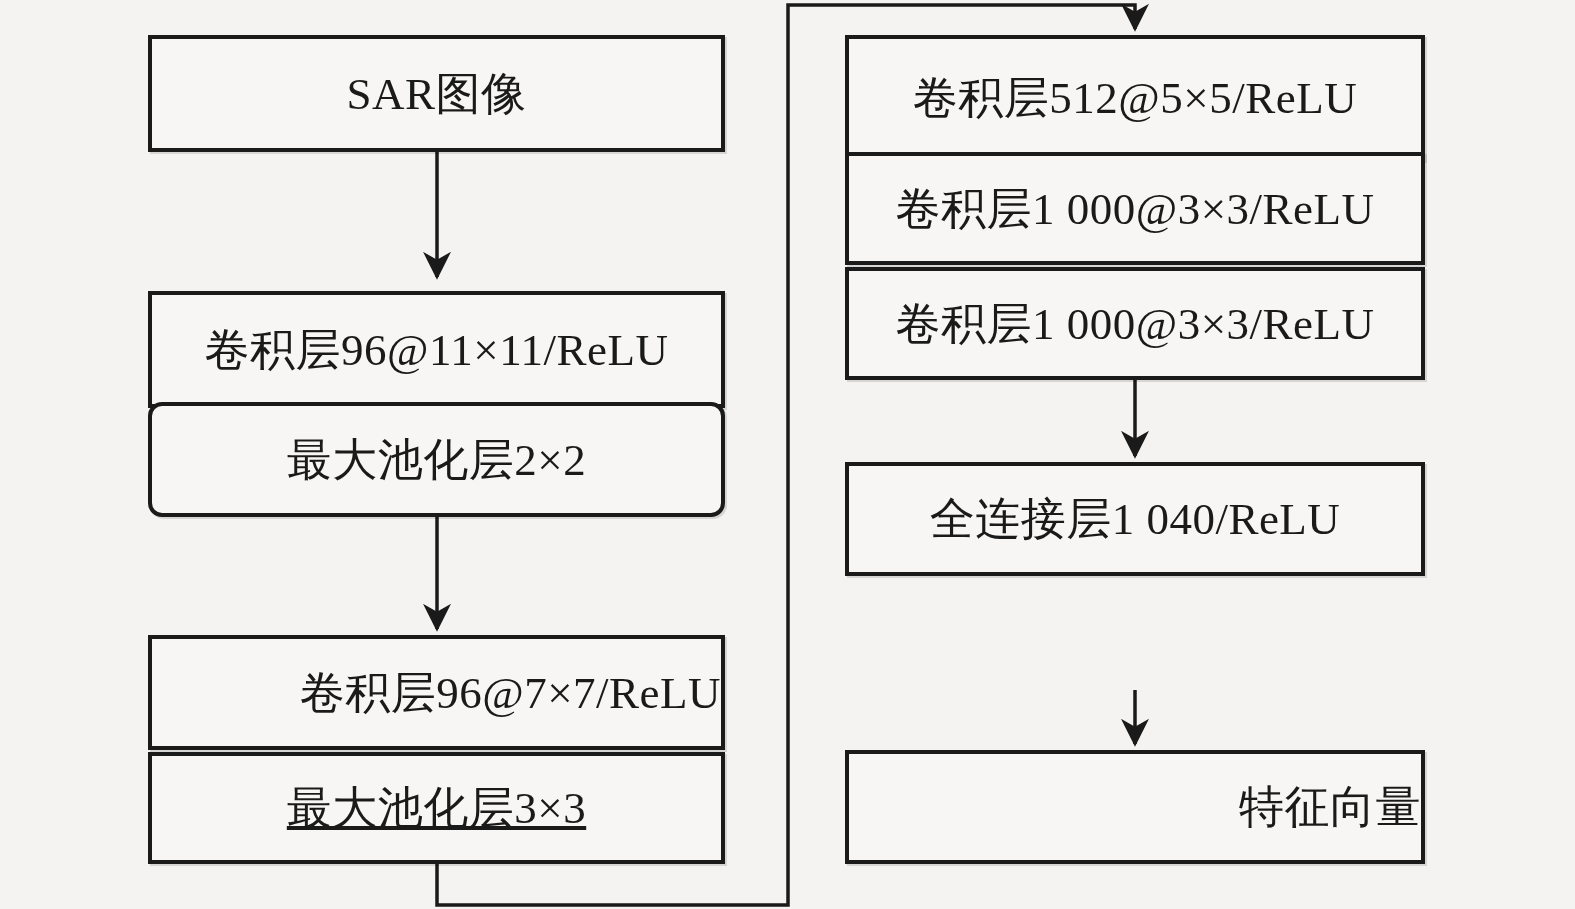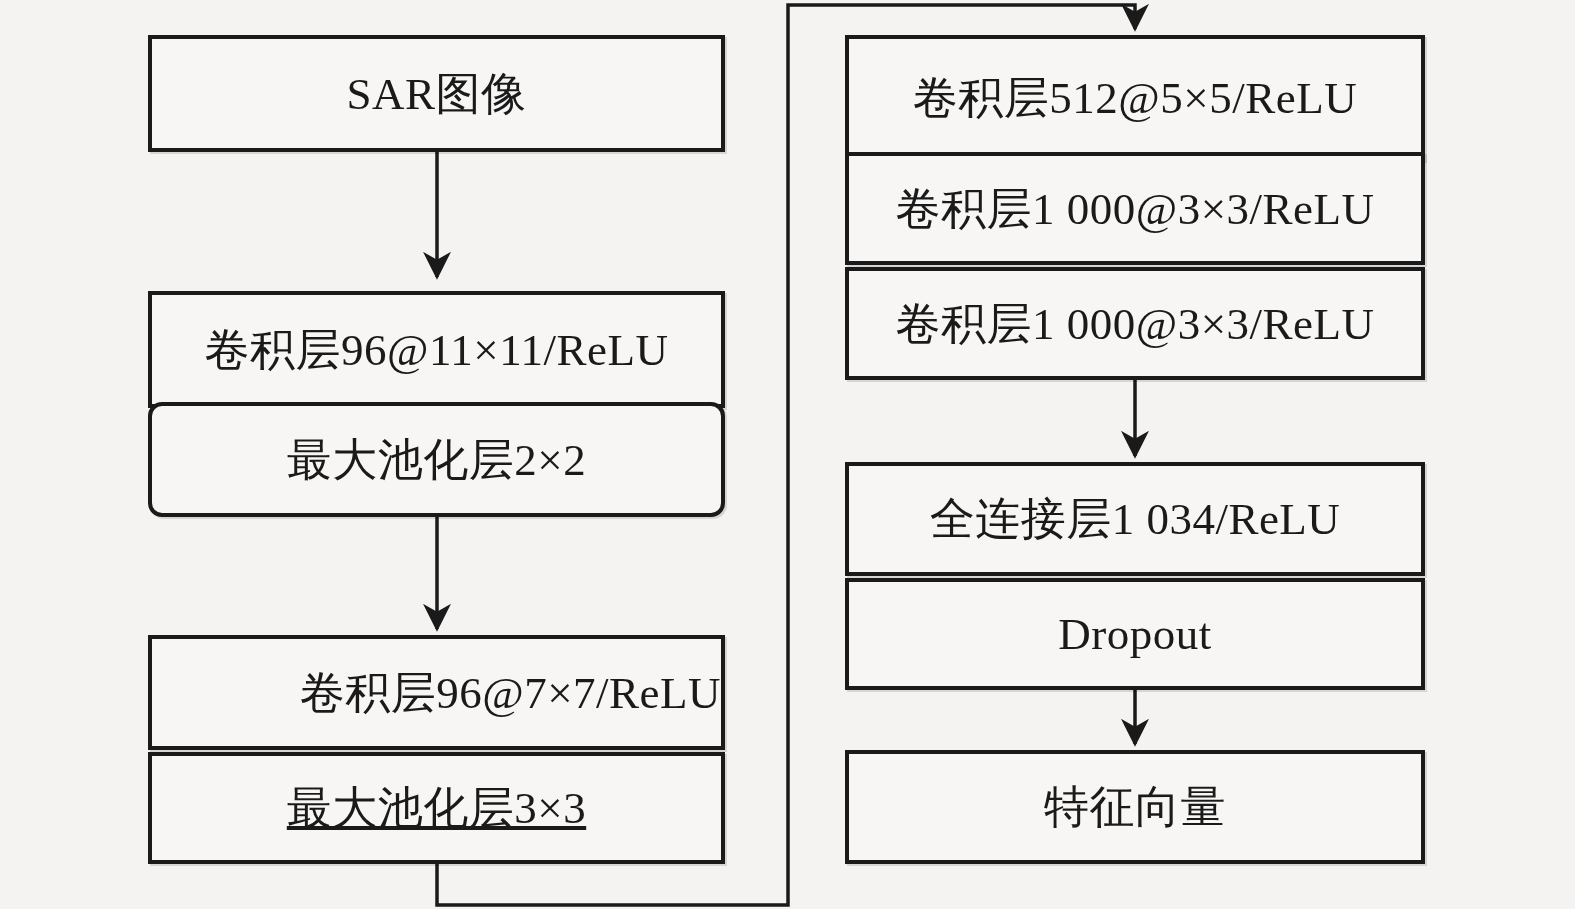--- a/index.html
+++ b/index.html
@@ -45,21 +45,21 @@
   .b-sar      {top:35px;  height:117px;}
   .b-conv96a  {top:283px; height:117px;margin-top:8px;}
   .b-pool2    {top:402px; height:115px;border-radius:14px;}
   .b-conv96b  {top:635px; height:115px;justify-content:flex-end;}
   .b-pool3    {top:752px; height:112px;text-decoration:underline;}
   .b-conv512  {top:35px;  height:126px;}
   .b-conv1000a{top:152px; height:113px;}
   .b-conv1000b{top:267px; height:113px;}
   .b-fc1024   {top:462px; height:114px;}
   .b-dropout  {top:578px; height:112px;}
-  .b-feature  {top:750px; height:114px;}
+  .b-feature  {top:750px; height:114px;justify-content:flex-end;}
 </style>
 </head>
 <body>
 
 <div class="canvas">
 
   <svg class="wires" viewBox="0 0 1575 909" xmlns="http://www.w3.org/2000/svg" aria-hidden="true">
     <defs>
       <marker id="arrowhead" viewBox="0 0 10 10" refX="9" refY="5" markerWidth="8" markerHeight="8" orient="auto">
         <path d="M0,0 L10,5 L0,10 L2.8,5 Z" fill="#1a1a1a"></path>
@@ -96,22 +96,19 @@
   <div class="flow-box col-right b-conv512">
     <span>卷积层512@5×5/ReLU</span>
   </div>
   <div class="flow-box col-right b-conv1000a">
     <span>卷积层1 000@3×3/ReLU</span>
   </div>
   <div class="flow-box col-right b-conv1000b">
     <span>卷积层1 000@3×3/ReLU</span>
   </div>
   <div class="flow-box col-right b-fc1024">
-    <span>全连接层1 034/ReLU</span>
-  </div>
-  <div class="flow-box col-right b-dropout">
-    <span>Dropout</span>
+    <span>全连接层1 040/ReLU</span>
   </div>
   <div class="flow-box col-right b-feature">
     <span>特征向量</span>
   </div>
 
 </div>
 
 </body></html>

